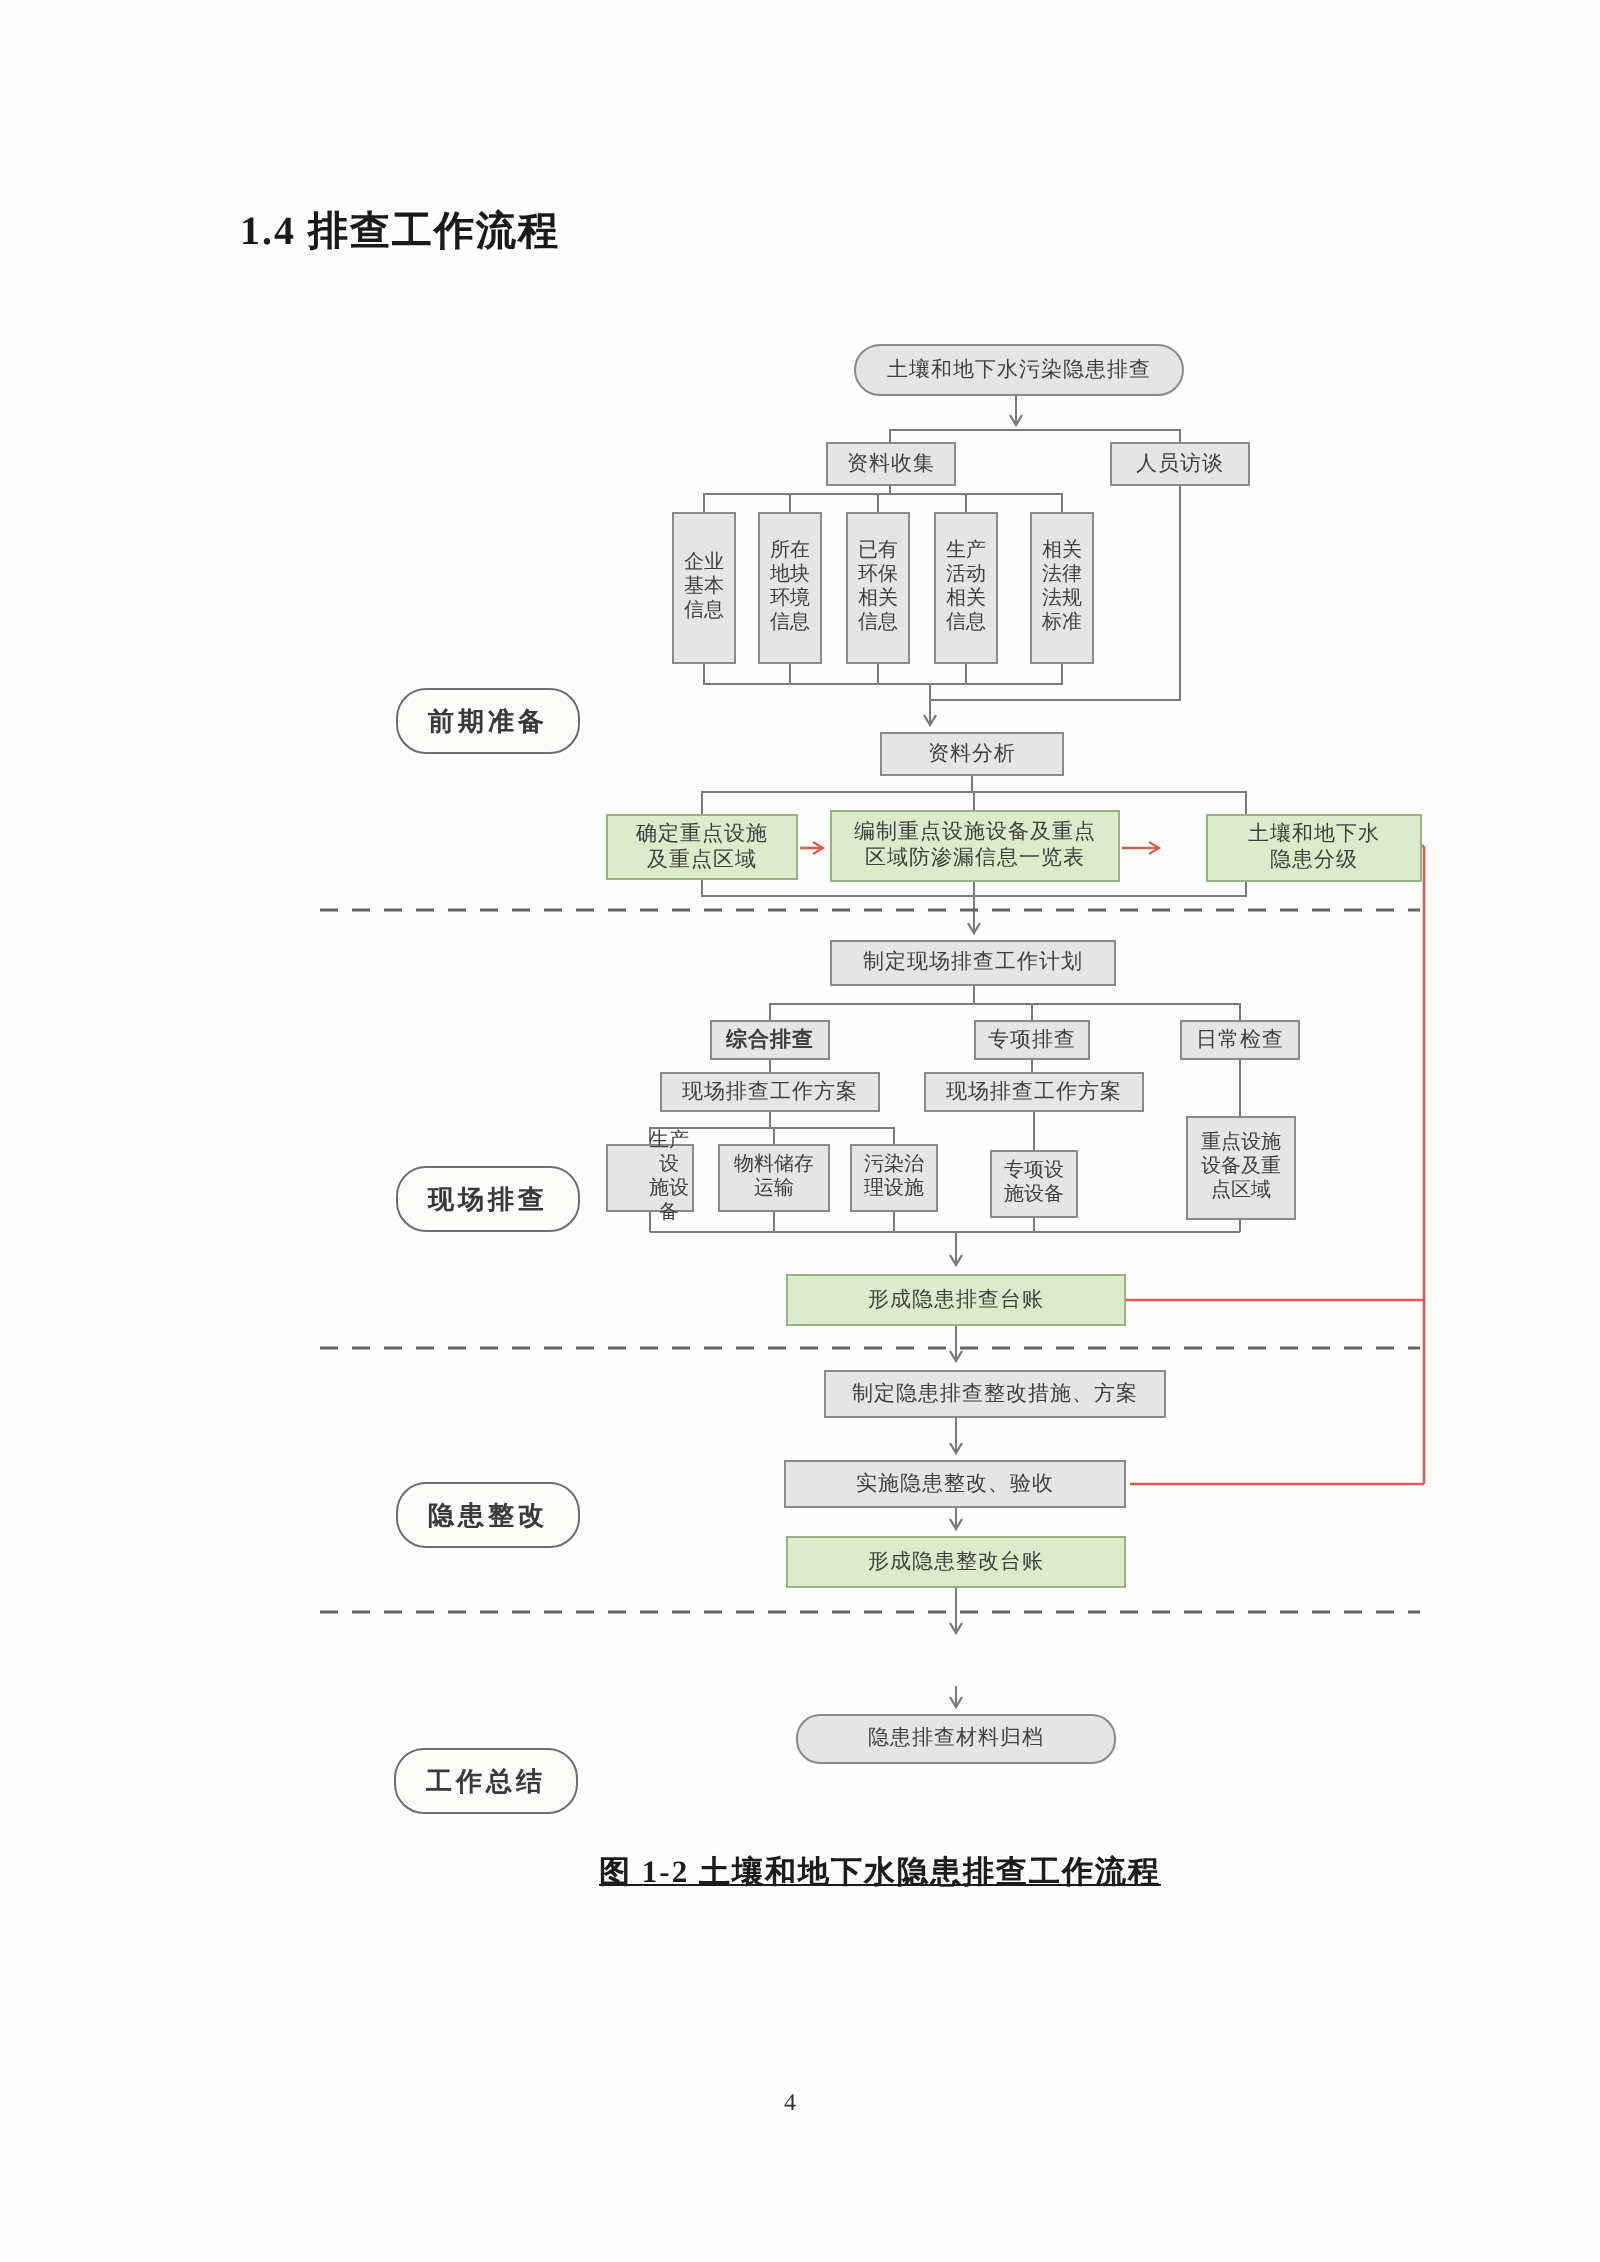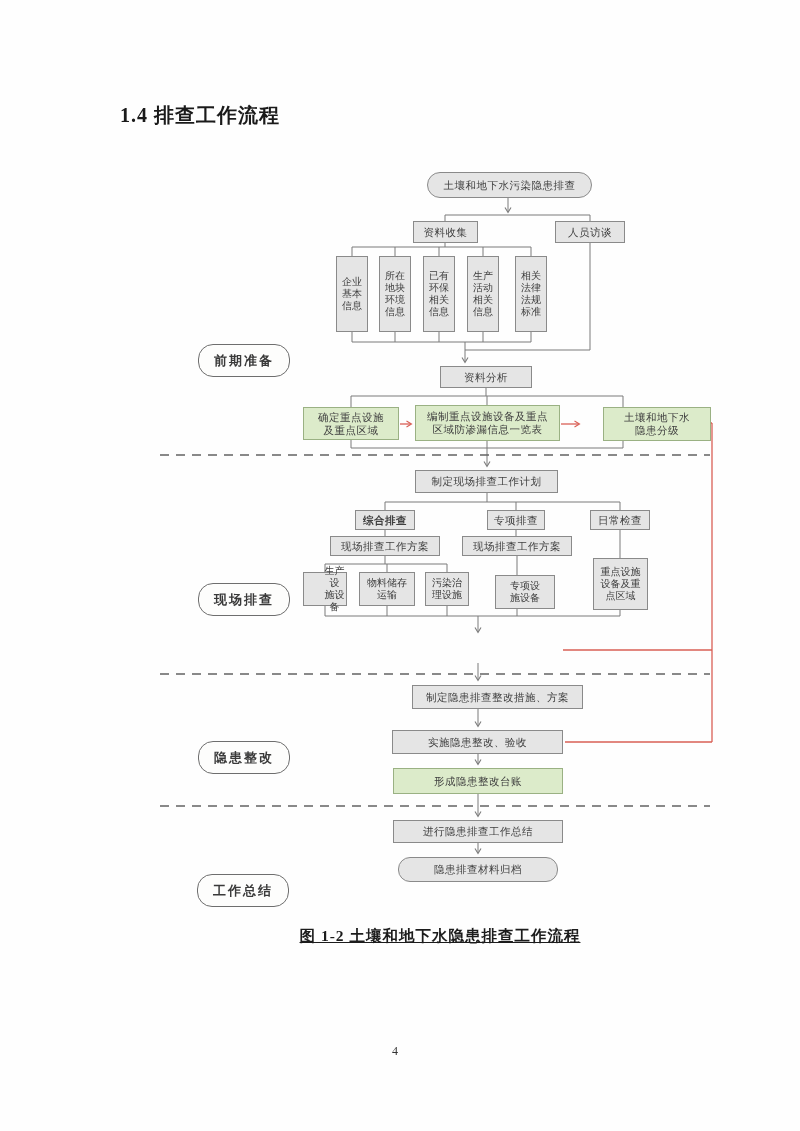--- a/index.html
+++ b/index.html
@@ -148,32 +148,32 @@
 
     <div class="node" style="left:330px; top:536px; width:110px; height:20px;">现场排查工作方案</div>
     <div class="node" style="left:462px; top:536px; width:110px; height:20px;">现场排查工作方案</div>
 
     <div class="node small" style="left:303px; top:572px; width:44px; height:34px;padding-left:19px;">生产设
 施设备</div>
     <div class="node small" style="left:359px; top:572px; width:56px; height:34px;">物料储存
 运输</div>
     <div class="node small" style="left:425px; top:572px; width:44px; height:34px;">污染治
 理设施</div>
-    <div class="node small" style="left:495px; top:575px; width:60px; height:34px;">专项设
+    <div class="node small" style="left:495px; top:575px; width:44px; height:34px;">专项设
 施设备</div>
     <div class="node small" style="left:593px; top:558px; width:55px; height:52px;">重点设施
 设备及重
 点区域</div>
 
+    <div class="node green" style="left:393px; top:637px; width:170px; height:26px;">形成隐患排查台账</div>
 
     <div class="node" style="left:412px; top:685px; width:171px; height:24px;">制定隐患排查整改措施、方案</div>
     <div class="node green" style="left:393px; top:768px; width:170px; height:26px;">形成隐患整改台账</div>
     <div class="node" style="left:392px; top:730px; width:171px; height:24px;">实施隐患整改、验收</div>
 
-    <div class="node" style="left:393px; top:820px; width:170px; height:23px;">进行隐患排查工作总结</div>
     <div class="node endpill" style="left:398px; top:857px; width:160px; height:25px;">隐患排查材料归档</div>
 
   </div>
 
   <div class="figure-caption">图 1-2 土壤和地下水隐患排查工作流程</div>
   <div class="page-number">4</div>
 
 </div>
 
 </body></html>

